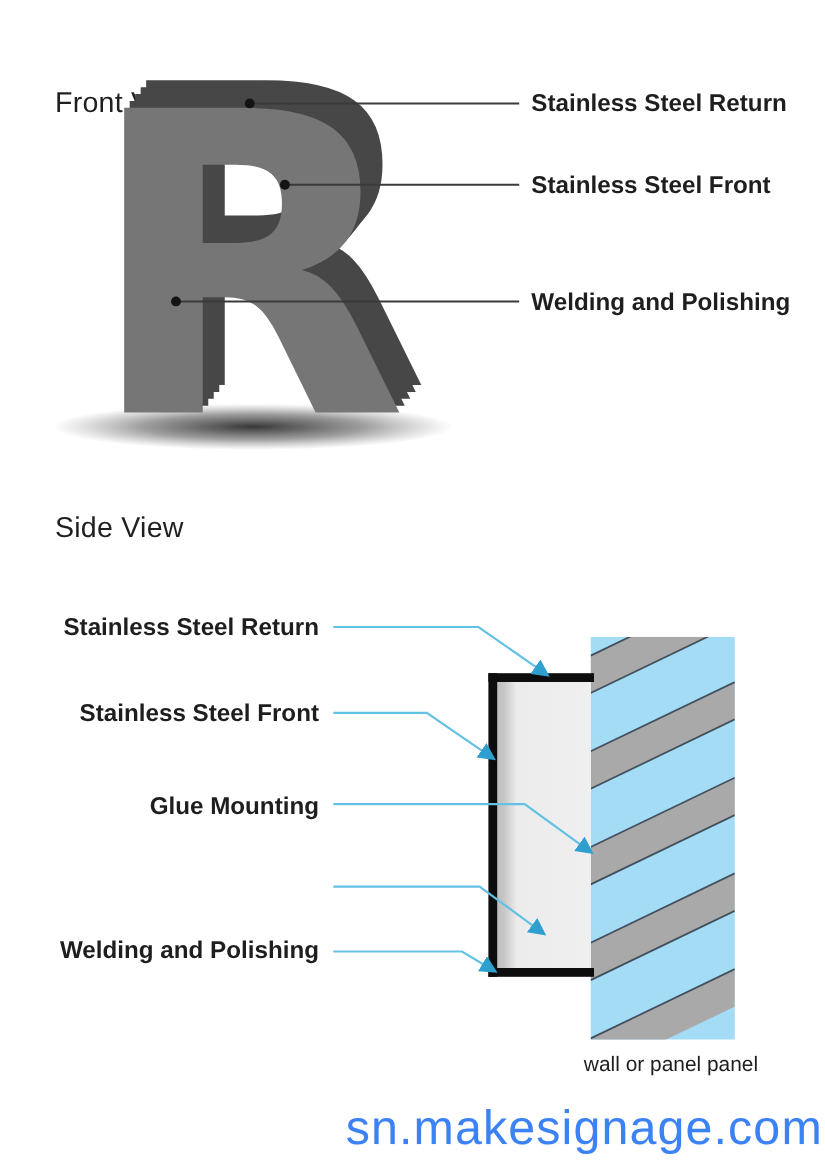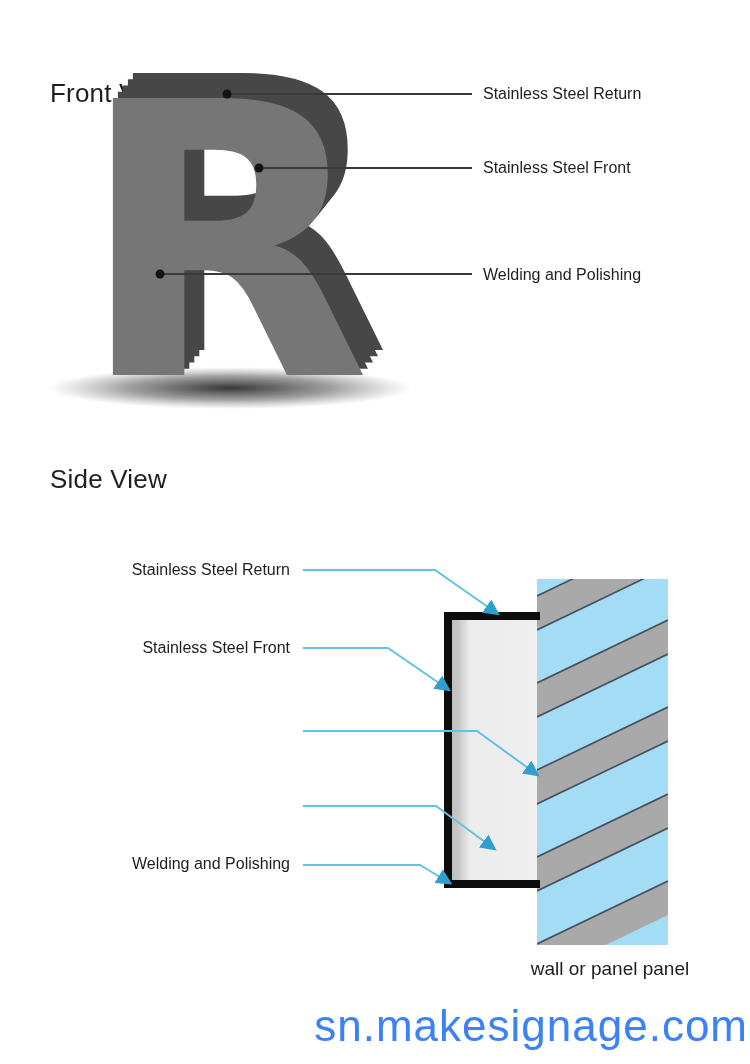--- a/index.html
+++ b/index.html
@@ -23,24 +23,25 @@
   }
   #front-title { top: 29px; margin-top: 48px; }
   #side-title  { top: 463px; }
 
   .diagram-svg { position: absolute; left: 0; }
   #front-svg { top: 0; width: 750px; height: 460px; }
   #side-svg  { top: 520px; width: 750px; height: 480px; }
 
   .callout-label {
     position: absolute;
-    font-size: 16px;
+    font-size: 22px;
     line-height: 22px;
     color: #1e1e1e;
     white-space: nowrap;
+    font-weight: bold;
   }
   .front-label { left: 483px; }
   .side-label  { left: 0; width: 290px; text-align: right; }
 
   #front-label-0 { top: 83px; }
   #front-label-1 { top: 157px; }
   #front-label-2 { top: 264px; }
 
   #side-label-0 { top: 559px; }
   #side-label-1 { top: 637px; }
@@ -165,18 +166,19 @@
       <polyline points="303,570 435,570 488,607" marker-end="url(#arrow)" stroke="#63c1e3"></polyline>
       <polyline points="303,648 388,648 439,683" marker-end="url(#arrow)" stroke="#63c1e3"></polyline>
       <polyline points="303,731 477,731 528,768" marker-end="url(#arrow)" stroke="#63c1e3"></polyline>
       <polyline points="303,806 436,806 485,842" marker-end="url(#arrow)" stroke="#63c1e3"></polyline>
       <polyline points="303,865 420,865 440,877" marker-end="url(#arrow)" stroke="#63c1e3"></polyline>
     </g>
   </svg>
 
   <div class="callout-label side-label" id="side-label-0">Stainless Steel Return</div>
   <div class="callout-label side-label" id="side-label-1">Stainless Steel Front</div>
+  <div class="callout-label side-label" id="side-label-2">Glue Mounting</div>
   <div class="callout-label side-label" id="side-label-4">Welding and Polishing</div>
 
   <div class="wall-caption">wall or panel panel</div>
 
   <div class="watermark">sn.makesignage.com</div>
 </div>
 
 </body></html>

